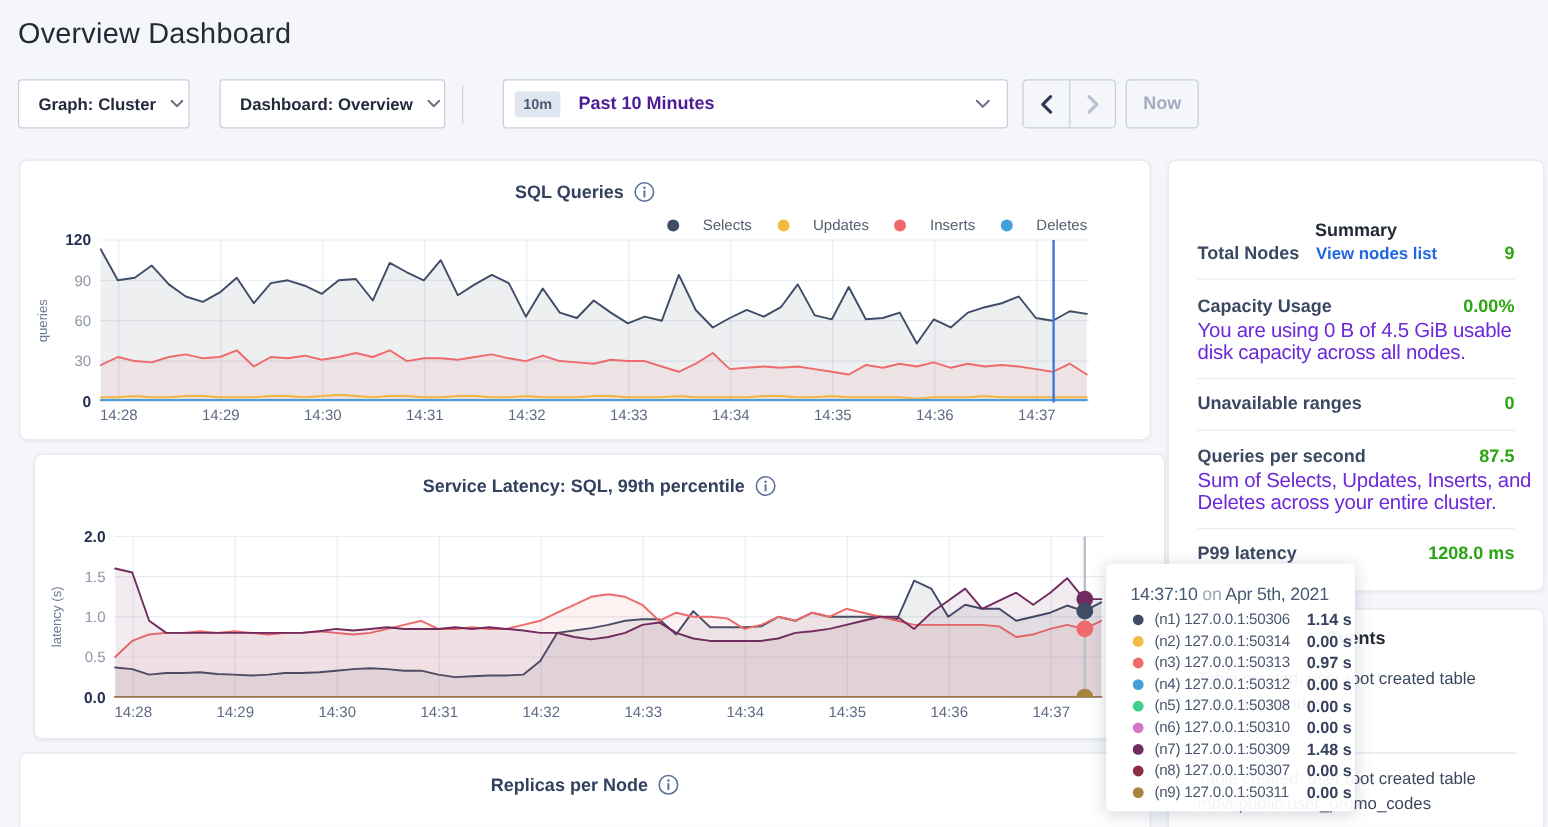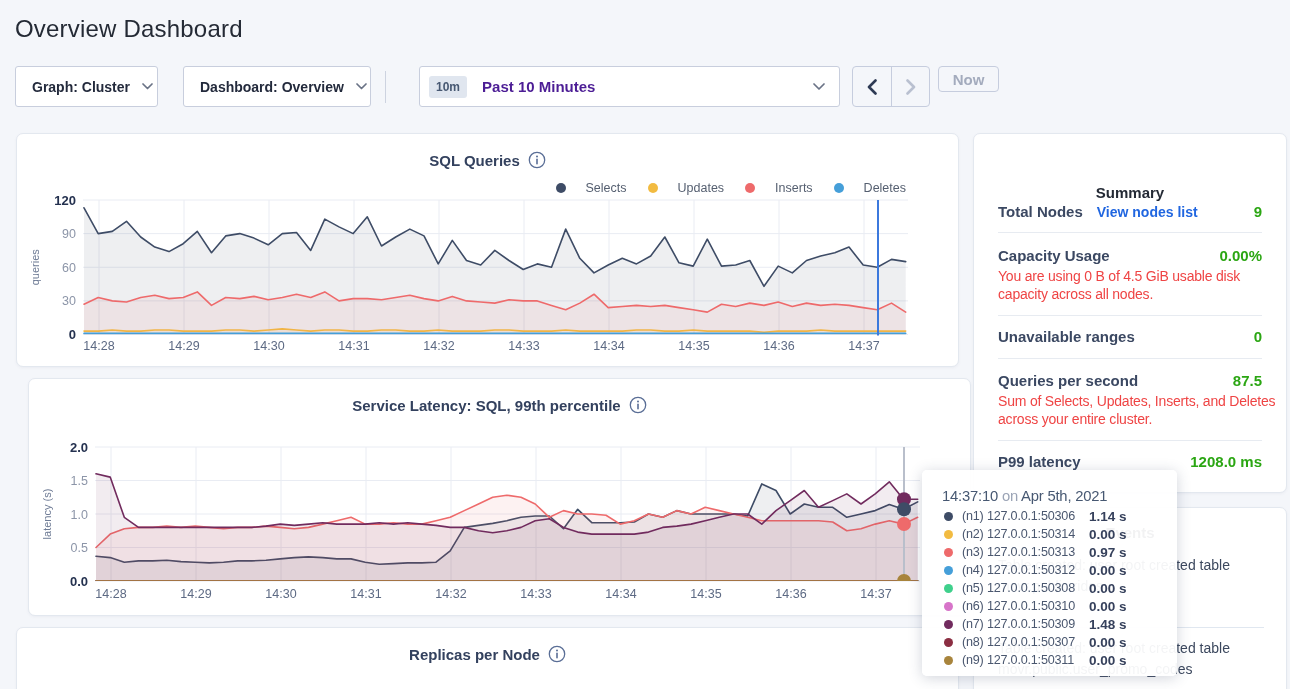--- a/index.html
+++ b/index.html
@@ -43,21 +43,21 @@
   }
   .tp-label { font-size:15px; font-weight:700; color:#4c1d95; margin-left:15px; flex:1; }
 
   .arrowgroup {
     height:41px; border:1px solid #c6cdde; border-radius:4px;
     display:flex; align-items:stretch;
   }
   .arrowbtn { width:38px; display:flex; align-items:center; justify-content:center; cursor:pointer; }
   .arrowbtn + .arrowbtn { border-left:1px solid #c6cdde; }
   .now-btn {
-    height:26px; border:1px solid #c6cdde; border-radius:4px;
+    height:41px; border:1px solid #c6cdde; border-radius:4px;
     display:flex; align-items:center; justify-content:center;
     font-size:15px; font-weight:700; color:#a3abbd; cursor:default;
   }
 
   
   .panel {
     background:#fff;
     border:1px solid #e3e8ef; border-radius:7px;
     box-shadow:0 1px 3px rgba(52,64,94,.05);
   }
@@ -77,30 +77,30 @@
   .legend-label { font-size:12.5px; color:#555f70; }
 
   .chart-svg { position:absolute; left:0; top:0; }
 
   
   .side-title { position:absolute; left:0; right:0; text-align:center; font-size:15px; font-weight:700; color:#242a35; }
   .sum-row { position:absolute; left:24px; right:24px; display:flex; align-items:baseline; }
   .sum-label { font-size:15px; font-weight:700; color:#3b4862; white-space:nowrap; }
   .sum-link { font-size:14px; font-weight:700; color:#2066e0; margin-left:14px; cursor:pointer; white-space:nowrap; }
   .sum-value { margin-left:auto; font-size:15px; font-weight:700; color:#2ba613; white-space:nowrap; }
-  .sum-desc { position:absolute; left:24px; right:0px; font-size:14px; letter-spacing:-0.2px; color:#ef4444; line-height:18px; }
+  .sum-desc { position:absolute; left:24px; right:0px; font-size:17px; letter-spacing:-0.2px; color:#6d28d9; line-height:18px; }
   .sum-divider { position:absolute; left:24px; right:24px; height:1px; background:#e7ebf1; }
 
   
   .event-row { position:absolute; left:24px; right:20px; font-size:14px; color:#3c485e; line-height:21px; }
   .event-divider { position:absolute; left:24px; right:22px; height:1px; background:#e0e7f0; }
 
   
   .tooltip {
-    position:absolute; left:922px; top:470px; width:255px; height:206px;
+    position:absolute; left:922px; top:470px; width:207px; height:206px;
     background:rgba(255,255,255,.94);
     border-radius:5px;
     box-shadow:0 2px 14px rgba(44,58,92,.22);
     z-index:50; padding:18px 18px 0 20px;
   }
   .tt-title { font-size:14.8px; letter-spacing:-0.2px; color:#475872; white-space:nowrap; }
   .tt-title .tt-on { color:#9aa3b5; }
   .tt-rows { margin-top:3px; }
   .tt-row { position:relative; display:flex; align-items:center; height:18px; }
   .tt-dot { width:9px; height:9px; border-radius:50%; flex:0 0 auto; margin:0 9px 0 2px; }

